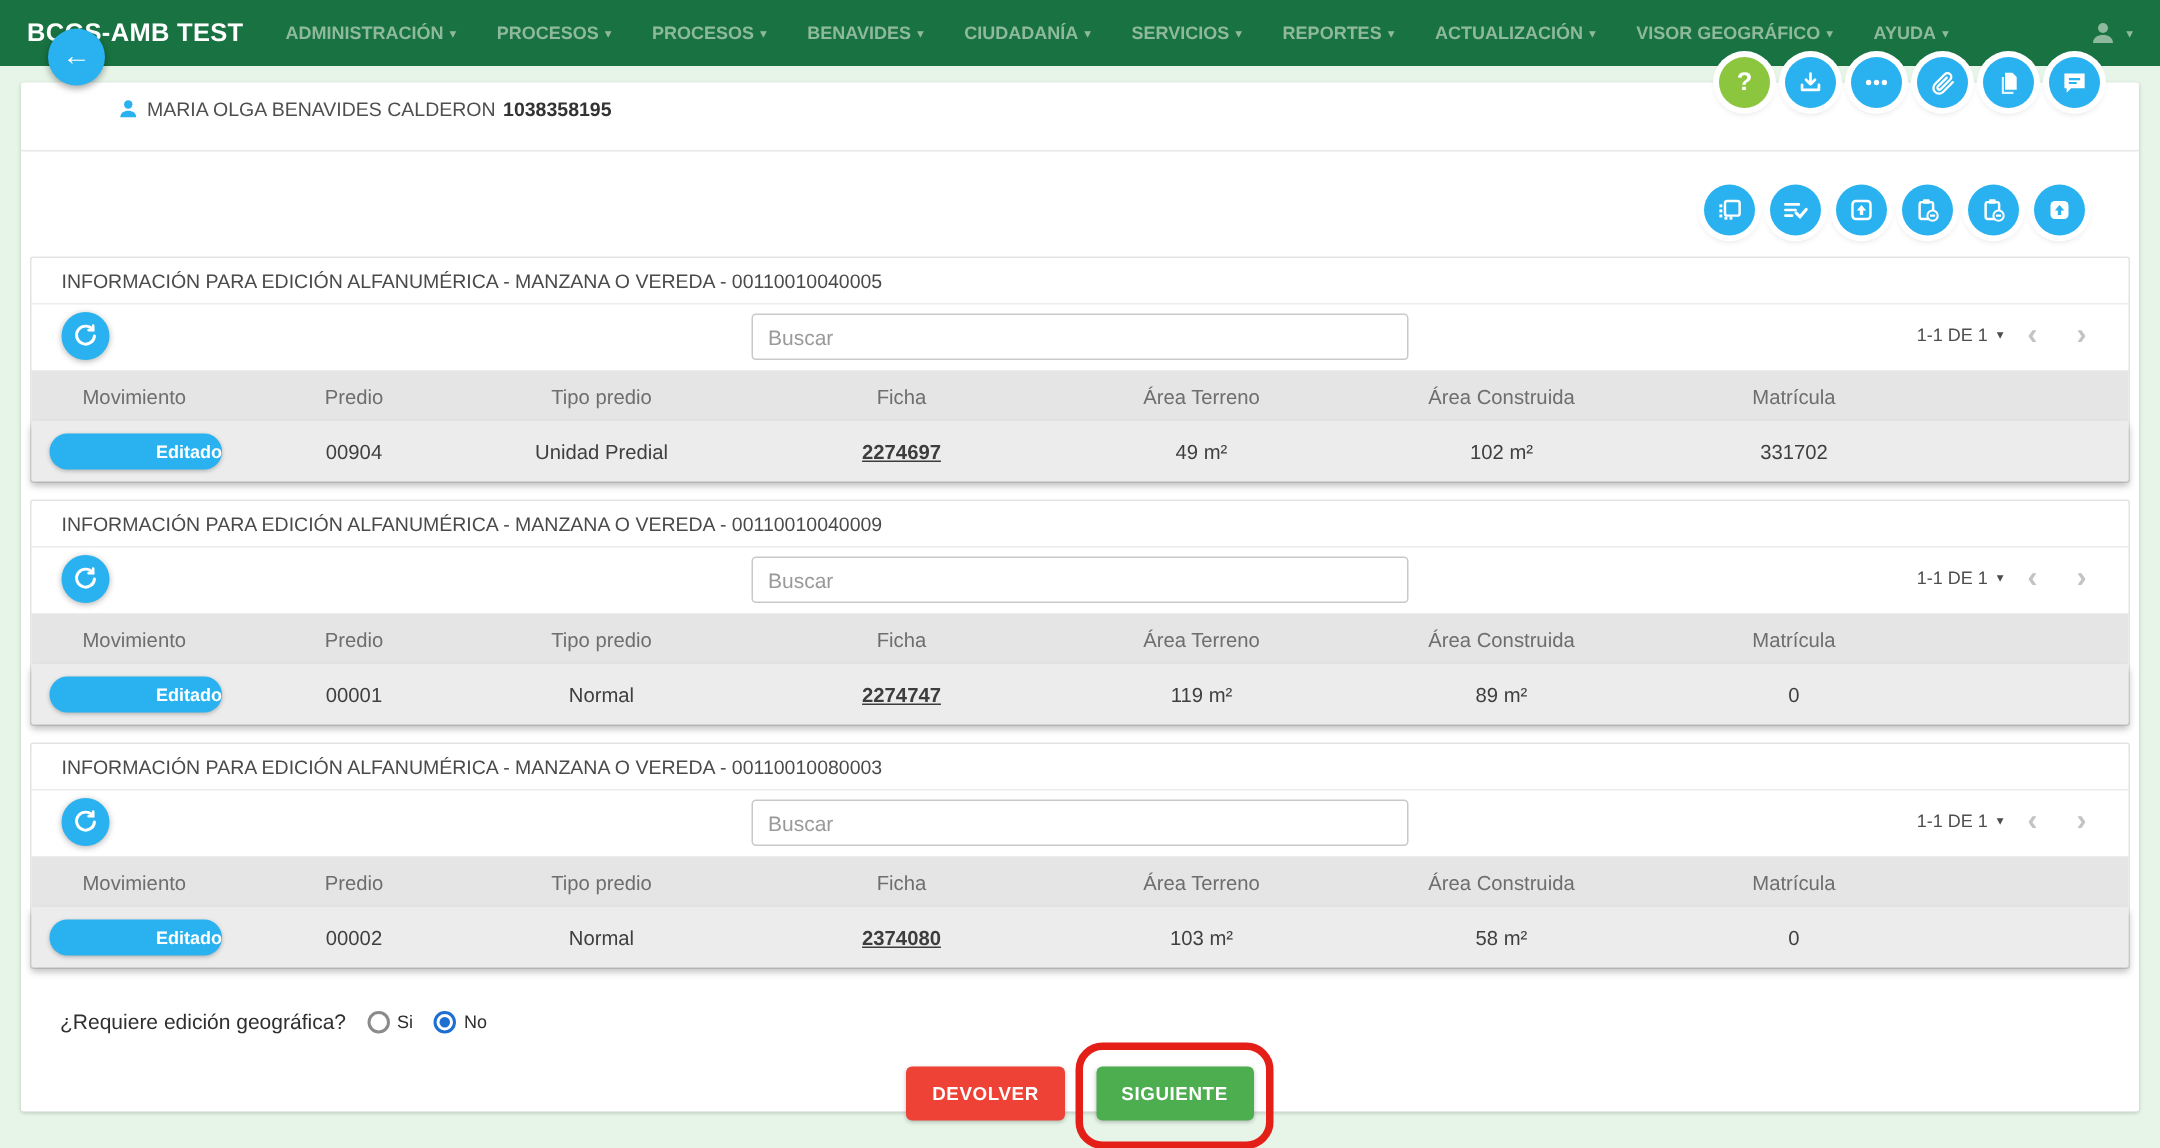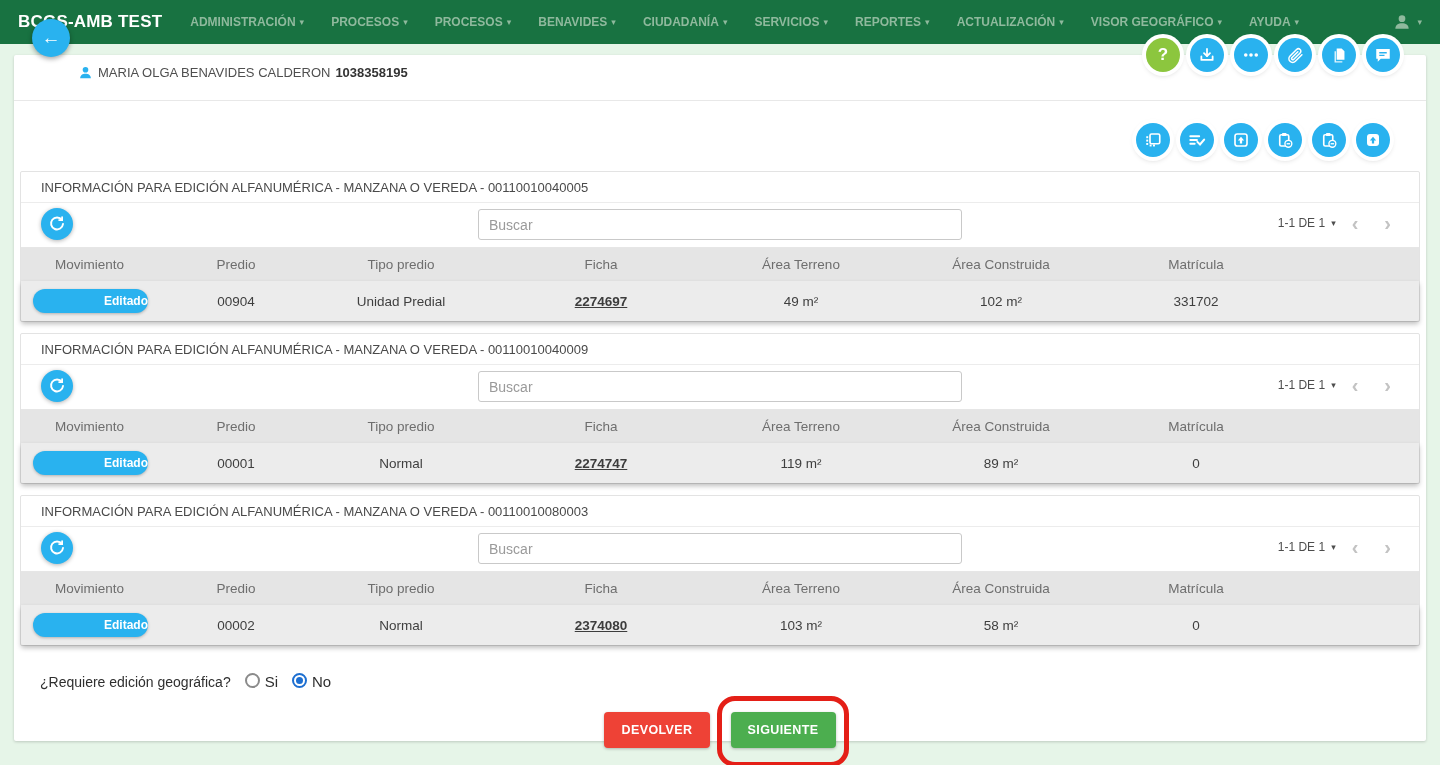--- a/index.html
+++ b/index.html
@@ -35,21 +35,21 @@
   .hdr-icons { position:absolute; right:26px; top:58px; display:flex; gap:10px; }
   .tool-icons { display:flex; gap:10px; justify-content:flex-end; padding:22px 36px 14px 0; }
 
   
   .panel { margin:0 6px 11px 6px; border:1px solid #e3e3e3; border-radius:2px; background:#fff; }
   .panel-title { font-size:13px; color:#4a4a4a; padding:8px 0 7px 20px; border-bottom:1px solid #ececec; }
   .panel-toolbar { position:relative; height:44px; }
   .refresh-btn { position:absolute; left:20px; top:5px; width:32px; height:32px; border-radius:50%;
                  background:var(--blue); border:none; color:#fff; cursor:pointer;
                  display:flex; align-items:center; justify-content:center; box-shadow:0 1px 4px rgba(0,0,0,.3); }
-  .search { position:absolute; left:50%; top:6px; transform:translateX(-50%); width:484px; height:31px;
+  .search { position:absolute; left:50%; top:6px; transform:translateX(-50%); width:438px; height:31px;
             border:1px solid #c9c9c9; border-radius:3px; font-size:14px; padding:0 10px;
             font-family:inherit; color:#333; }
   .search::placeholder { color:#9a9a9a; }
   .pager { position:absolute; right:18px; top:10px; display:flex; align-items:center; gap:6px; }
   .pager-label { font-size:12px; color:#4d4d4d; cursor:pointer; white-space:nowrap; }
   .pager-caret { font-size:9px; color:#4d4d4d; }
   .chev { font-size:20px; color:#c3c3c3; line-height:1; padding:0 10px; cursor:pointer; font-weight:bold; }
 
   .cols { display:grid; grid-template-columns:150px 130px 200px 200px 200px 200px 190px 1fr; align-items:center; }
   .thead { background:#e5e5e5; border-top:1px solid #e6e6e6; height:34px; font-size:13.5px; color:#6e6e6e; }
@@ -59,21 +59,21 @@
           box-shadow:0 3px 5px rgba(0,0,0,.25); border-radius:0 0 2px 2px; }
   .trow > div { text-align:center; }
   .trow > div:first-child { text-align:left; padding-left:12px; }
   .pill { display:inline-block; background:var(--blue); color:#fff; font-size:12px; font-weight:bold;
           padding:5px 0; width:115px; text-align:right; border-radius:13px; cursor:pointer;
           box-shadow:0 1px 3px rgba(0,0,0,.25); }
   .ficha-link { font-weight:bold; color:#3d3d3d; text-decoration:underline; cursor:pointer; }
 
   
   .question-row { display:flex; align-items:center; gap:14px; font-size:14px; color:#2f2f2f; padding:16px 0 0 26px; }
-  .radio-opt { display:flex; align-items:flex-start; gap:5px; font-size:15px; cursor:pointer; }
+  .radio-opt { display:flex; align-items:center; gap:5px; font-size:12px; cursor:pointer; }
   .radio { width:15px; height:15px; border:2px solid #8b8b8b; border-radius:50%; display:inline-block; position:relative; }
   .radio.checked { border-color:#1d6fd1; }
   .radio.checked::after { content:""; position:absolute; left:2px; top:2px; width:7px; height:7px; border-radius:50%; background:#1d6fd1; }
 
   .btn-row { display:flex; justify-content:center; align-items:center; gap:21px; margin-top:22px; }
   .btn { border:none; color:#fff; font-weight:bold; font-size:12.5px; padding:11px 17px; border-radius:4px;
          cursor:pointer; letter-spacing:.4px; box-shadow:0 1px 3px rgba(0,0,0,.25); font-family:inherit; }
   .btn-red { background:#ee4236; }
   .btn-green { background:#4cae4f; }
   .annot-wrap { position:relative; }

